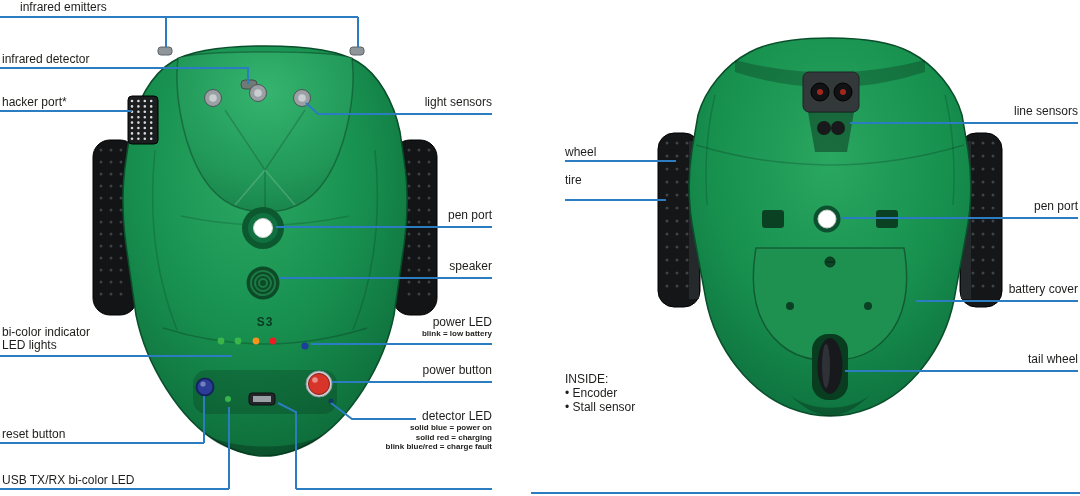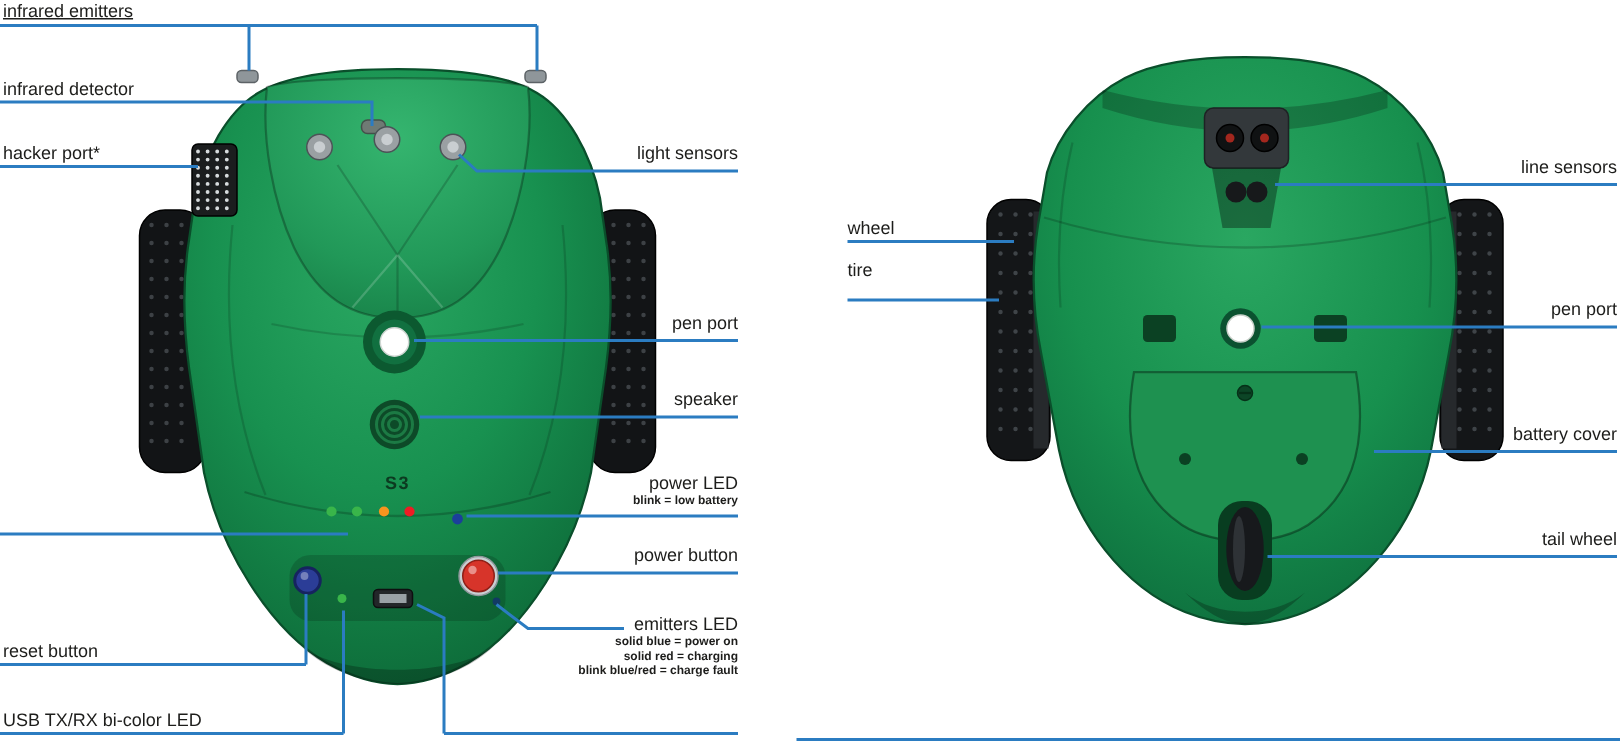--- a/index.html
+++ b/index.html
@@ -15,21 +15,21 @@
   .lbl {
     position:absolute; font-size:12px; line-height:13px;
     color: var(--ink, #1d1d1b); white-space:nowrap;
   }
   .lbl.wrap { white-space:normal; }
   .r { text-align:right; }
   .lr-left { right:588px; }   
   .lr-right { right:2px; }    
   .note { font-size:8px; line-height:9.5px; font-weight:600; }
   
-  .l-ir-emitters { left:2px; top:1px;text-decoration:underline; }
+  .l-ir-emitters { left:20px; top:1px; }
   .l-ir-detector { left:2px; top:53px; }
   .l-hacker      { left:2px; top:96px; }
   .l-light       { top:96px; }
   .l-penport-t   { top:209px; }
   .l-speaker     { top:260px; }
   .l-powerled    { top:316px; }
   .l-powerbtn    { top:364px; }
   .l-bicolor     { left:2px; top:326px; width:106px; }
   .l-reset       { left:2px; top:428px; }
   .l-charging    { top:410px; }
@@ -270,32 +270,38 @@
   <div class="lbl r lr-left l-light">light sensors</div>
   <div class="lbl r lr-left l-penport-t">pen port</div>
   <div class="lbl r lr-left l-speaker">speaker</div>
 
   <div class="lbl r lr-left l-powerled">
     <div>power LED</div>
     <div class="note">blink = low battery</div>
   </div>
 
   <div class="lbl r lr-left l-powerbtn">power button</div>
+  <div class="lbl wrap l-bicolor">bi-color indicator LED lights</div>
   <div class="lbl l-reset">reset button</div>
 
   <div class="lbl r lr-left l-charging">
-    <div>emitters LED</div>
+    <div>detector LED</div>
     <div class="note">solid blue = power on</div>
     <div class="note">solid red = charging</div>
     <div class="note">blink blue/red = charge fault</div>
   </div>
 
   <div class="lbl l-usbled">USB TX/RX bi-color LED</div>
 
   <div class="lbl r lr-right l-linesensors">line sensors</div>
   <div class="lbl l-wheel">wheel</div>
   <div class="lbl l-tire">tire</div>
   <div class="lbl r lr-right l-penport-b">pen port</div>
   <div class="lbl r lr-right l-battery">battery cover</div>
   <div class="lbl r lr-right l-tail">tail wheel</div>
 
+  <div class="lbl l-inside">
+    <div>INSIDE:</div>
+    <div class="bullet">Encoder</div>
+    <div class="bullet">Stall sensor</div>
+  </div>
 
 </div>
 
 </body></html>

